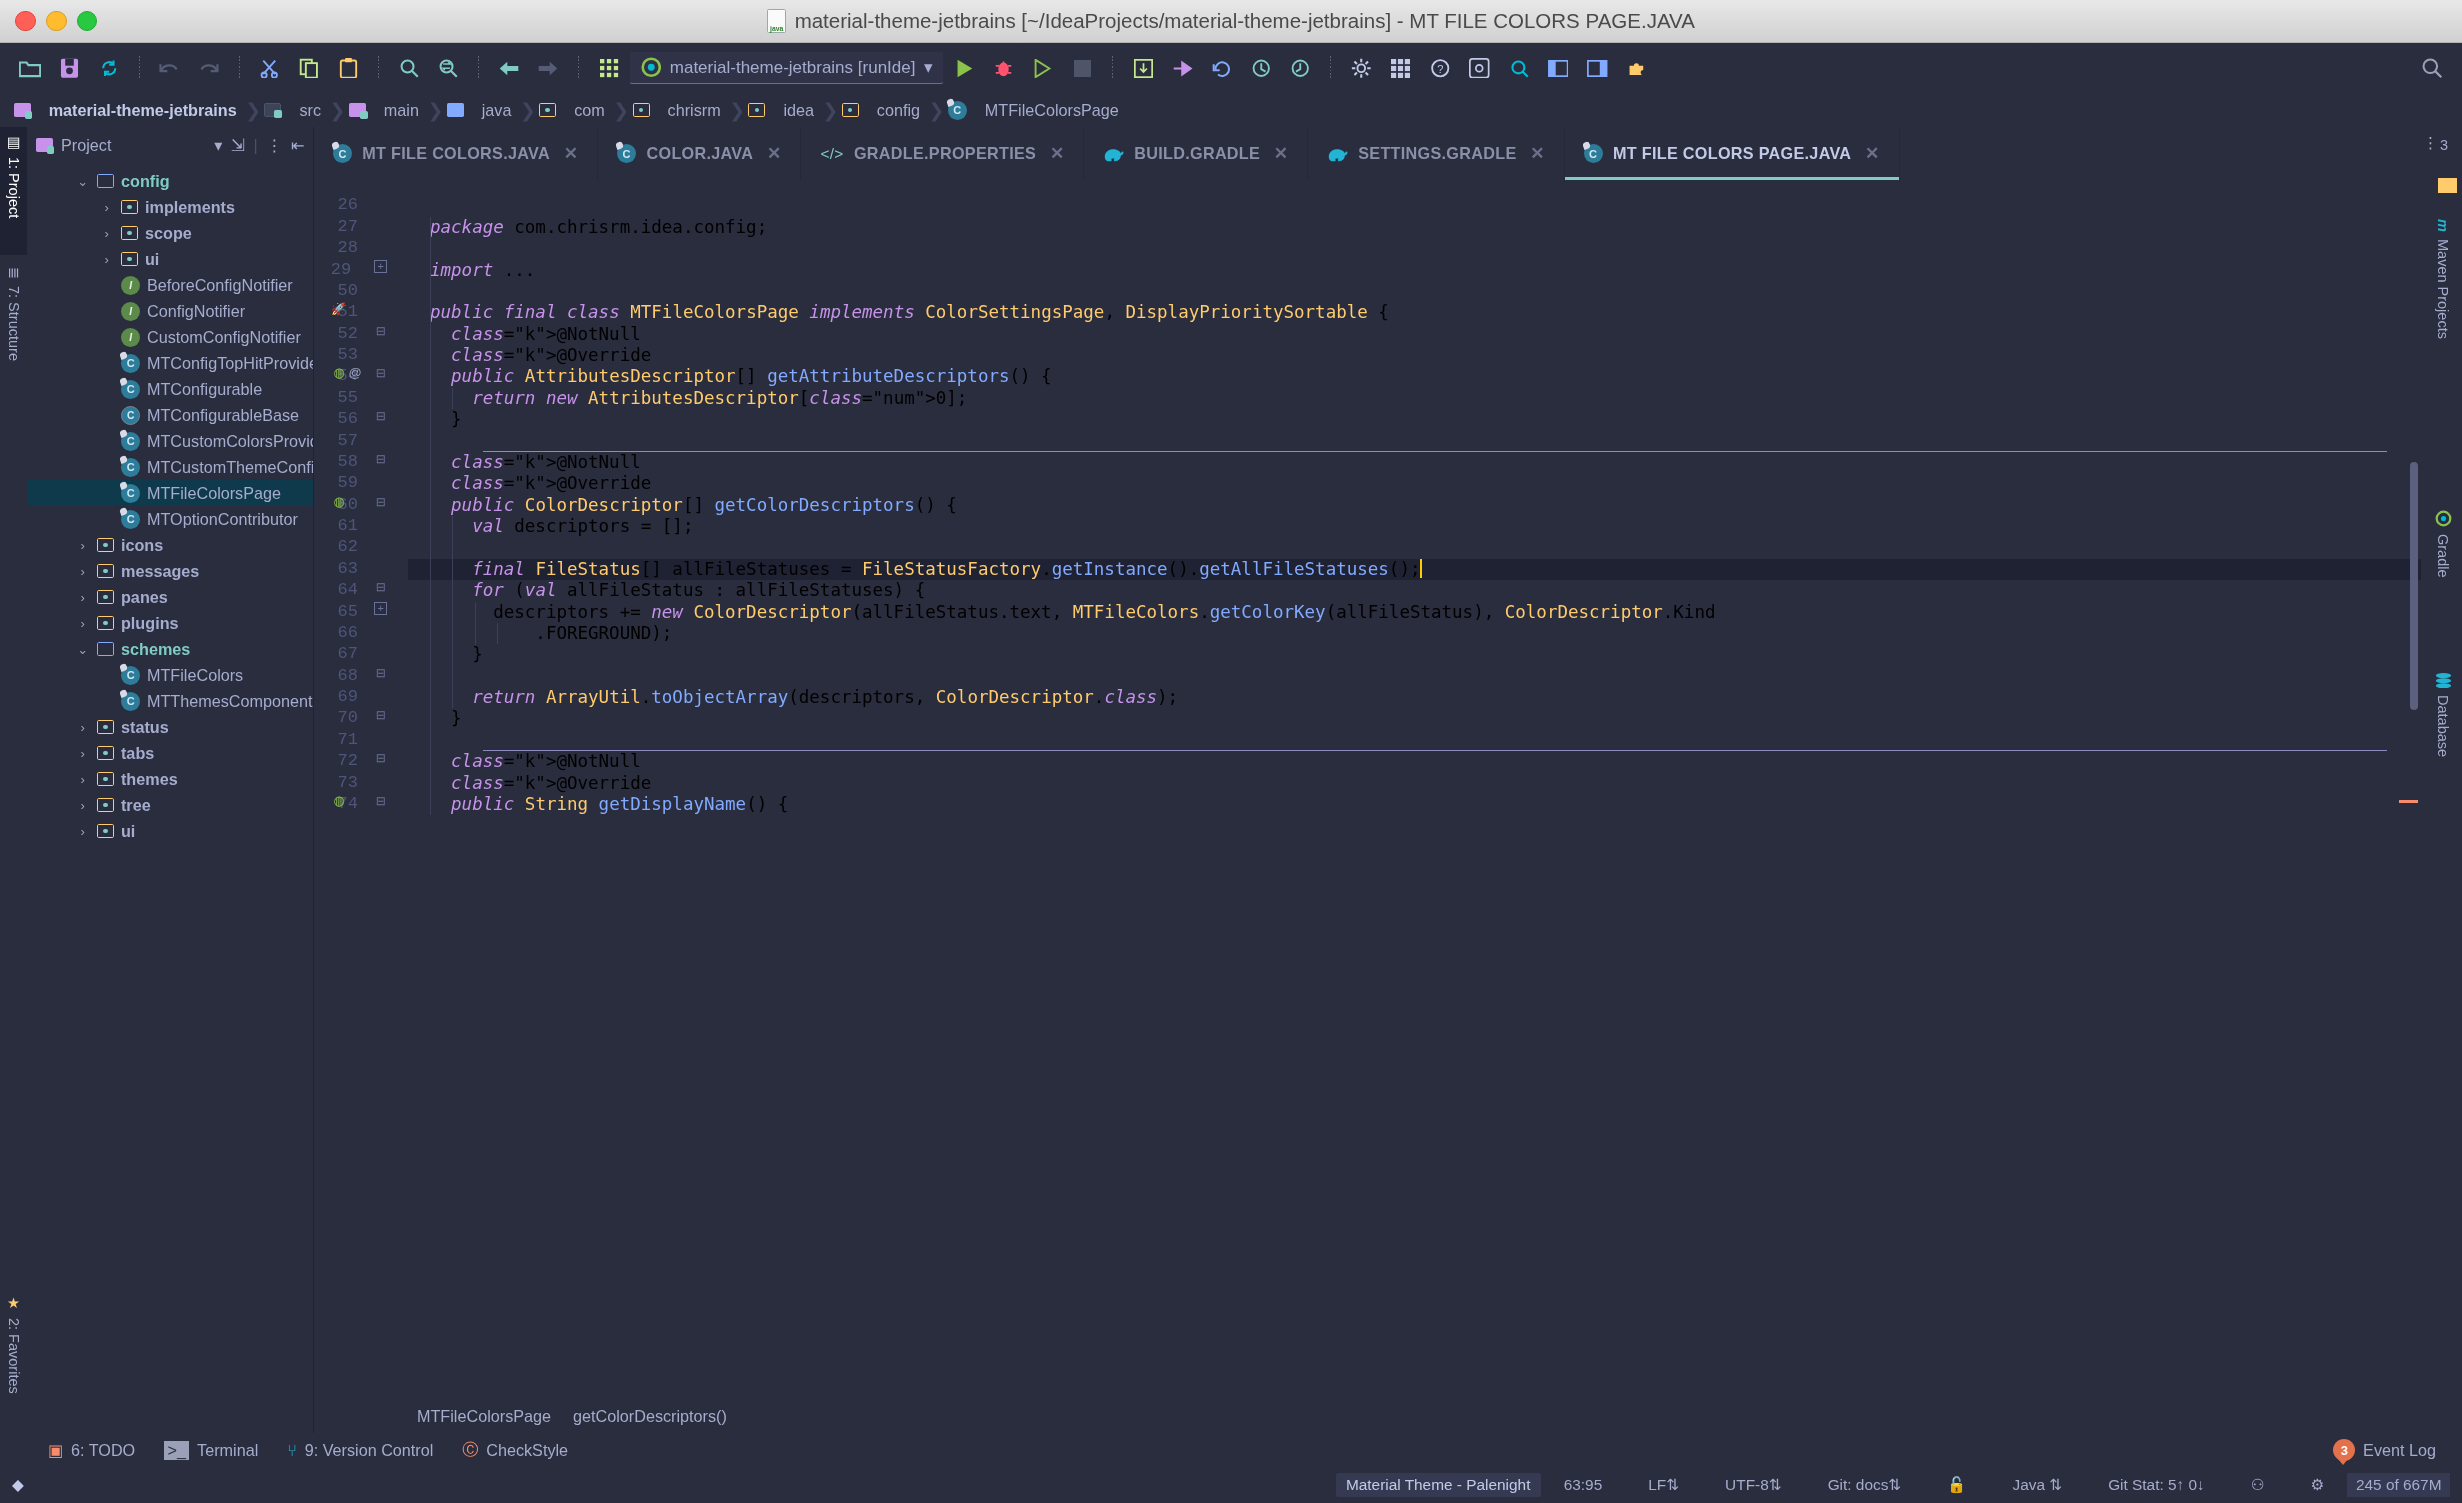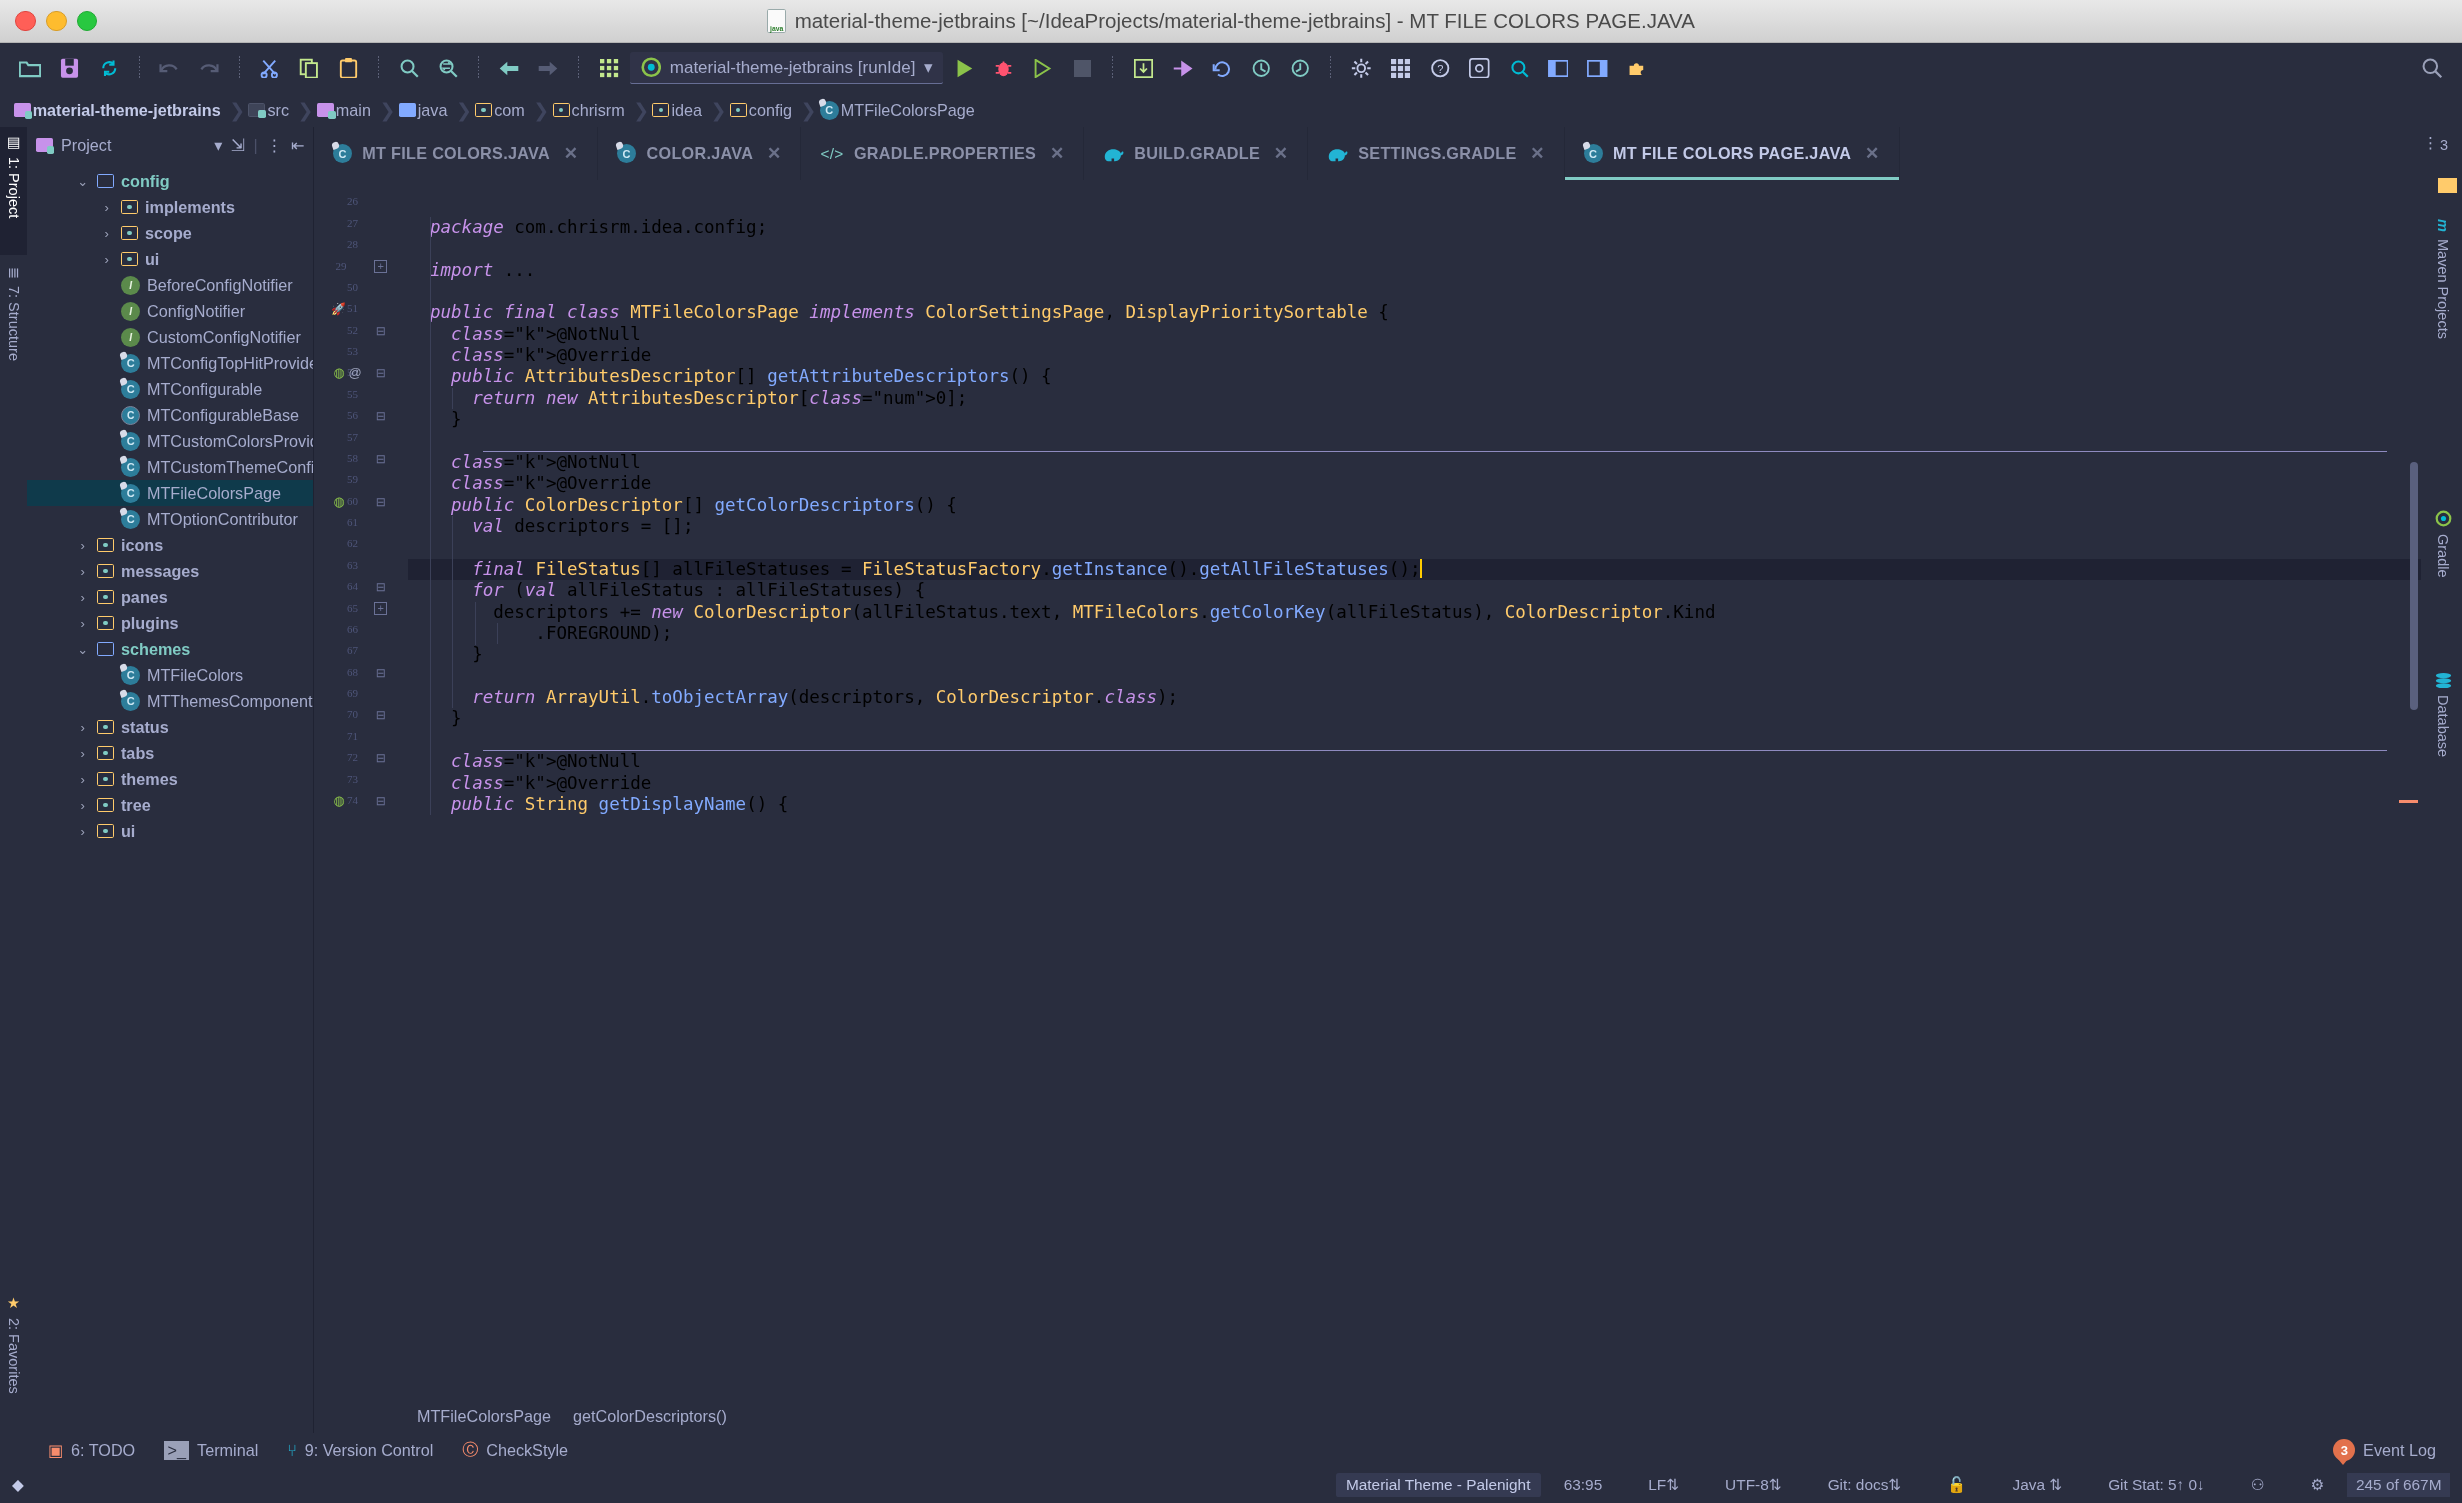--- a/index.html
+++ b/index.html
@@ -29,21 +29,21 @@
   .tbtn svg{display:block;}
   .sep{width:0.9px;height:24px;margin:0 8.5px;
     background:repeating-linear-gradient(#5c6178 0 1.7px,transparent 1.7px 3.4px);}
   .runcfg{display:flex;align-items:center;gap:8.5px;height:32.5px;padding:0 10.3px;
     background:#303348;border-bottom:1.7px solid #676E95;border-radius:2.6px;color:#A6ACCD;
     font-size:17px;white-space:nowrap;}
   .spacer{flex:1;}
 
   
   .crumbs{height:34px;display:flex;align-items:center;padding-left:12px;background:#292D3E;font-size:16.2px;}
-  .crumb{display:flex;align-items:center;gap:2px;padding:0 6.8px 0 1.7px;color:#A6ACCD;white-space:nowrap;}
+  .crumb{display:flex;align-items:center;gap:18px;padding:0 6.8px 0 1.7px;color:#A6ACCD;white-space:nowrap;}
   .crumb.first{color:#C3CAE8;font-weight:bold;}
   .chev{color:#3f455e;font-size:19px;margin:0 1.7px;}
   .fold{width:17px;height:13.7px;border-radius:1.7px;position:relative;flex:none;}
   .fold.purple{background:#C792EA;}
   .fold.gray{background:#3E4458;border:0.9px solid #4d5369;}
   .fold.blue{background:#82AAFF;}
   .fold.yellow{border:1.7px solid #FFCB6B;background:transparent;}
   .fold.yellow:after{content:"";position:absolute;top:3.4px;left:5.1px;width:4.3px;height:4.3px;
     border-radius:50%;background:#80CBC4;}
   .fold.purple:after,.fold.gray:after{content:"";position:absolute;bottom:-1.7px;right:-1.7px;
@@ -90,22 +90,22 @@
     font-weight:bold;letter-spacing:0.3px;white-space:nowrap;border-right:0.9px solid #22253492;
     position:relative;}
   .tab.active{color:#C3CAE8;}
   .tab.active:after{content:"";position:absolute;left:0;right:0;bottom:0;height:3.4px;background:#80CBC4;}
   .tab .x{color:#6a7089;font-size:17px;margin-left:3.4px;}
   .ele{width:20.5px;height:17px;flex:none;}
   .angle{color:#80CBC4;font-size:15.4px;font-weight:normal;}
 
   .codearea{flex:1;display:flex;position:relative;overflow:hidden;}
   .gutter{width:94px;flex:none;background:#292D3E;position:relative;}
-  .gl{position:absolute;right:50px;color:#4E5579;font-size:11px;text-align:right;
-    font-family:Liberation Serif, serif;width:34px;}
+  .gl{position:absolute;right:50px;color:#4E5579;font-size:17px;text-align:right;
+    font-family:Liberation Mono, monospace;width:34px;}
   .foldmark{position:absolute;right:20.5px;width:13.7px;height:13.7px;color:#6a7196;font-size:12px;
     display:flex;align-items:center;justify-content:center;}
   .code{flex:1;position:relative;font-family:"DejaVu Sans Mono",monospace;font-size:17.5px;
     line-height:21.4px;white-space:pre;overflow:hidden;}
   .cline{position:absolute;left:0;right:0;height:21.4px;display:block;}
   .hl-line{position:absolute;left:-94px;right:0;height:21.4px;background:#1F2233;}
   .hr{position:absolute;left:75px;right:34px;height:0.9px;background:#8E8ABF;}
   .caret{display:inline-block;width:1.7px;height:19px;background:#FFCC00;vertical-align:-3.4px;}
   .k{color:#C792EA;font-style:italic;}
   .typ{color:#FFCB6B;}

